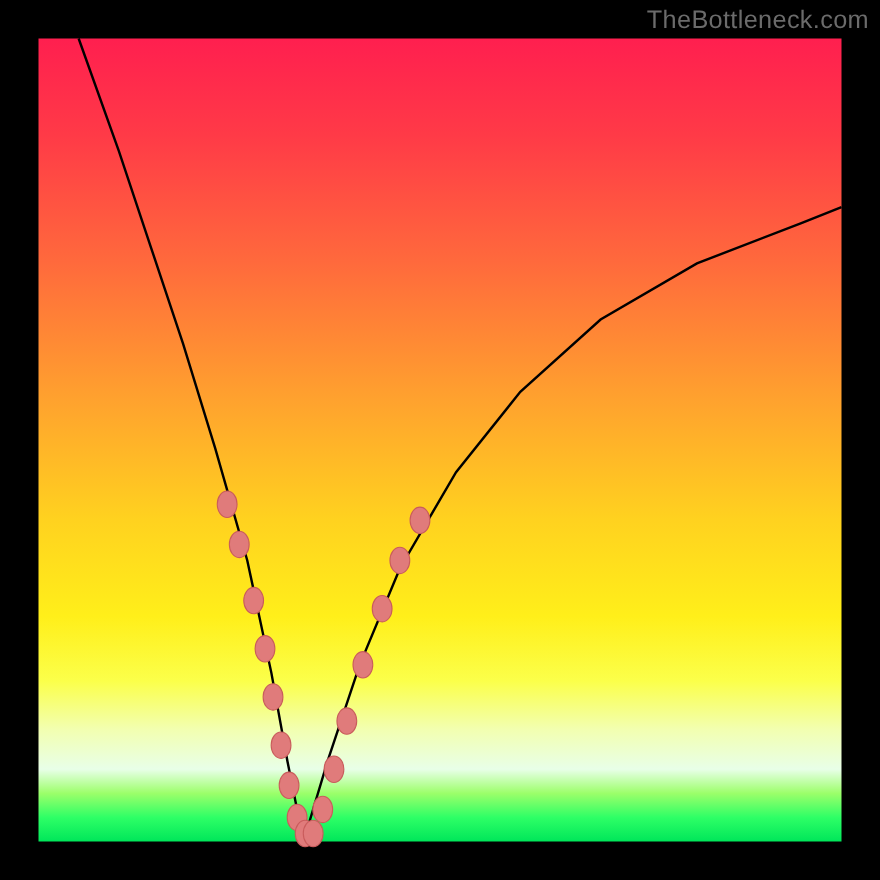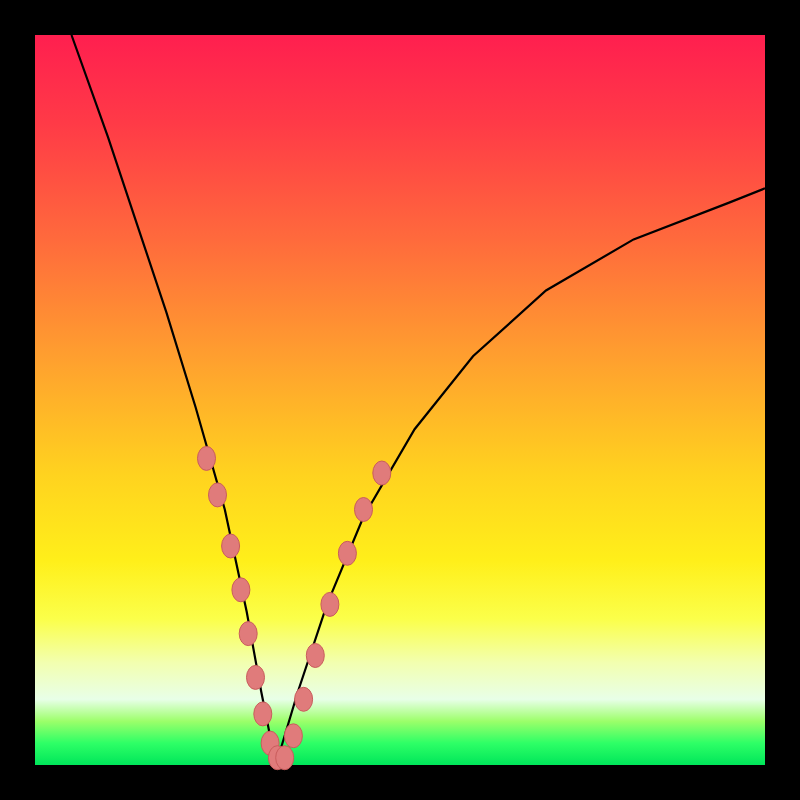--- a/index.html
+++ b/index.html
@@ -64,20 +64,21 @@
   .bead {
     fill: #e07b7b;
     stroke: #c95c5c;
     stroke-width: 1;
   }
 </style>
 </head>
 <body>
 
 <div class="frame">
+  <div class="watermark">TheBottleneck.com</div>
 
   <div class="plot-area">
     <svg class="curves" viewBox="0 0 730 730">
       <path id="left-curve" class="curve" d="M36.5 0.0 L73.0 102.2 L102.2 189.8 L131.4 277.4 L160.6 372.3 L189.8 474.5 L211.7 576.7 L226.3 657.0 L240.9 730.0"></path>
       <path id="right-curve" class="curve" d="M240.9 730.0 L262.8 657.0 L292.0 569.4 L328.5 481.8 L379.6 394.2 L438.0 321.2 L511.0 255.5 L598.6 204.4 L693.5 167.9 L730.0 153.3"></path>
       <g id="beads-left">
           <ellipse cx="171.5" cy="423.4" rx="9" ry="12" class="bead"></ellipse>
           <ellipse cx="182.5" cy="459.9" rx="9" ry="12" class="bead"></ellipse>
           <ellipse cx="195.6" cy="511.0" rx="9" ry="12" class="bead"></ellipse>
           <ellipse cx="205.9" cy="554.8" rx="9" ry="12" class="bead"></ellipse>

